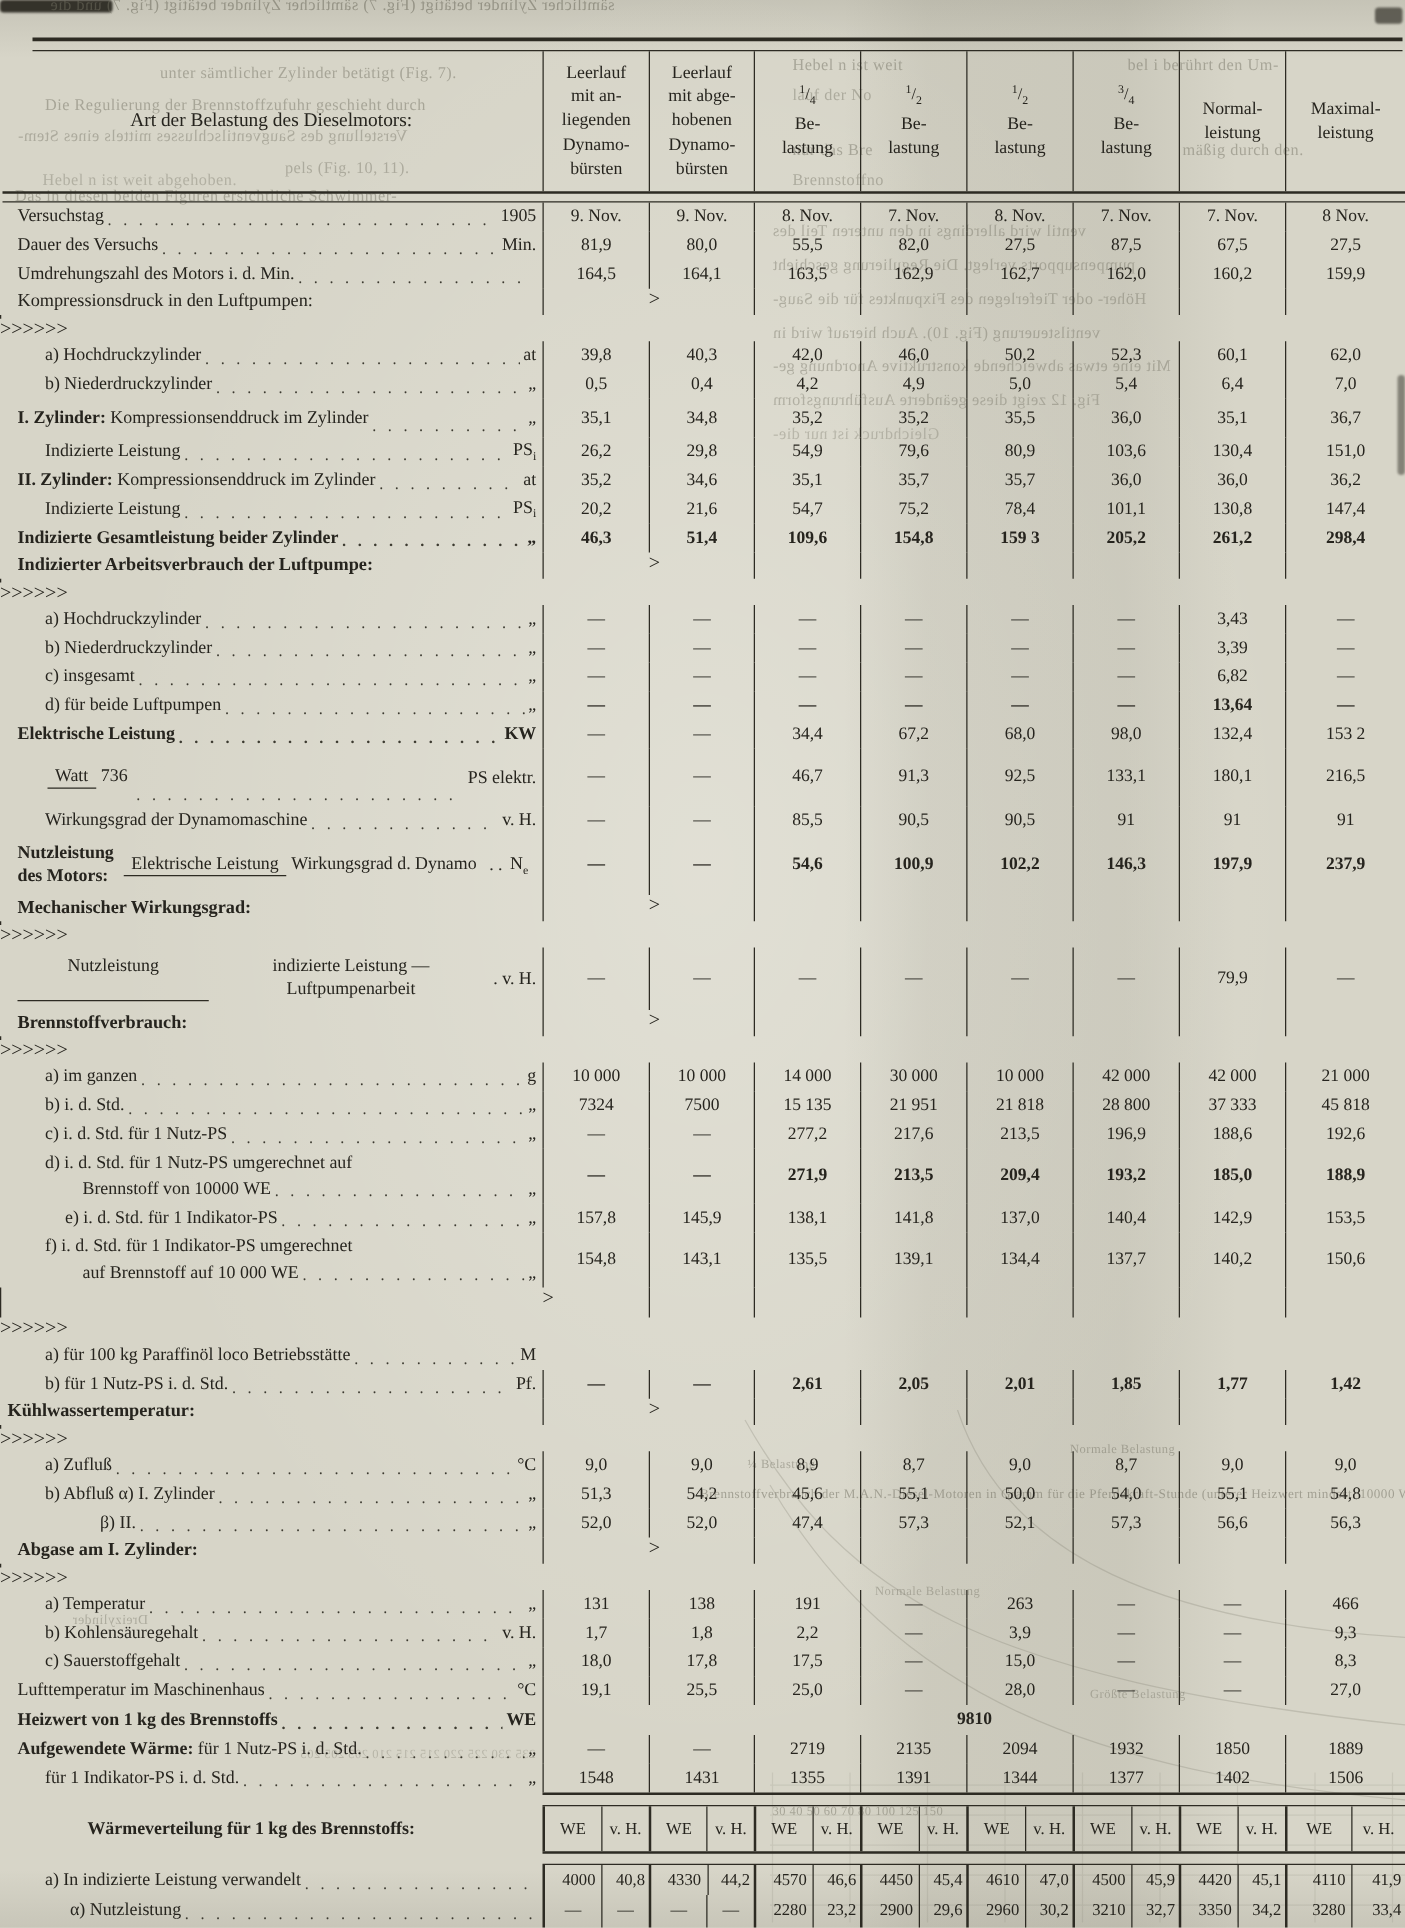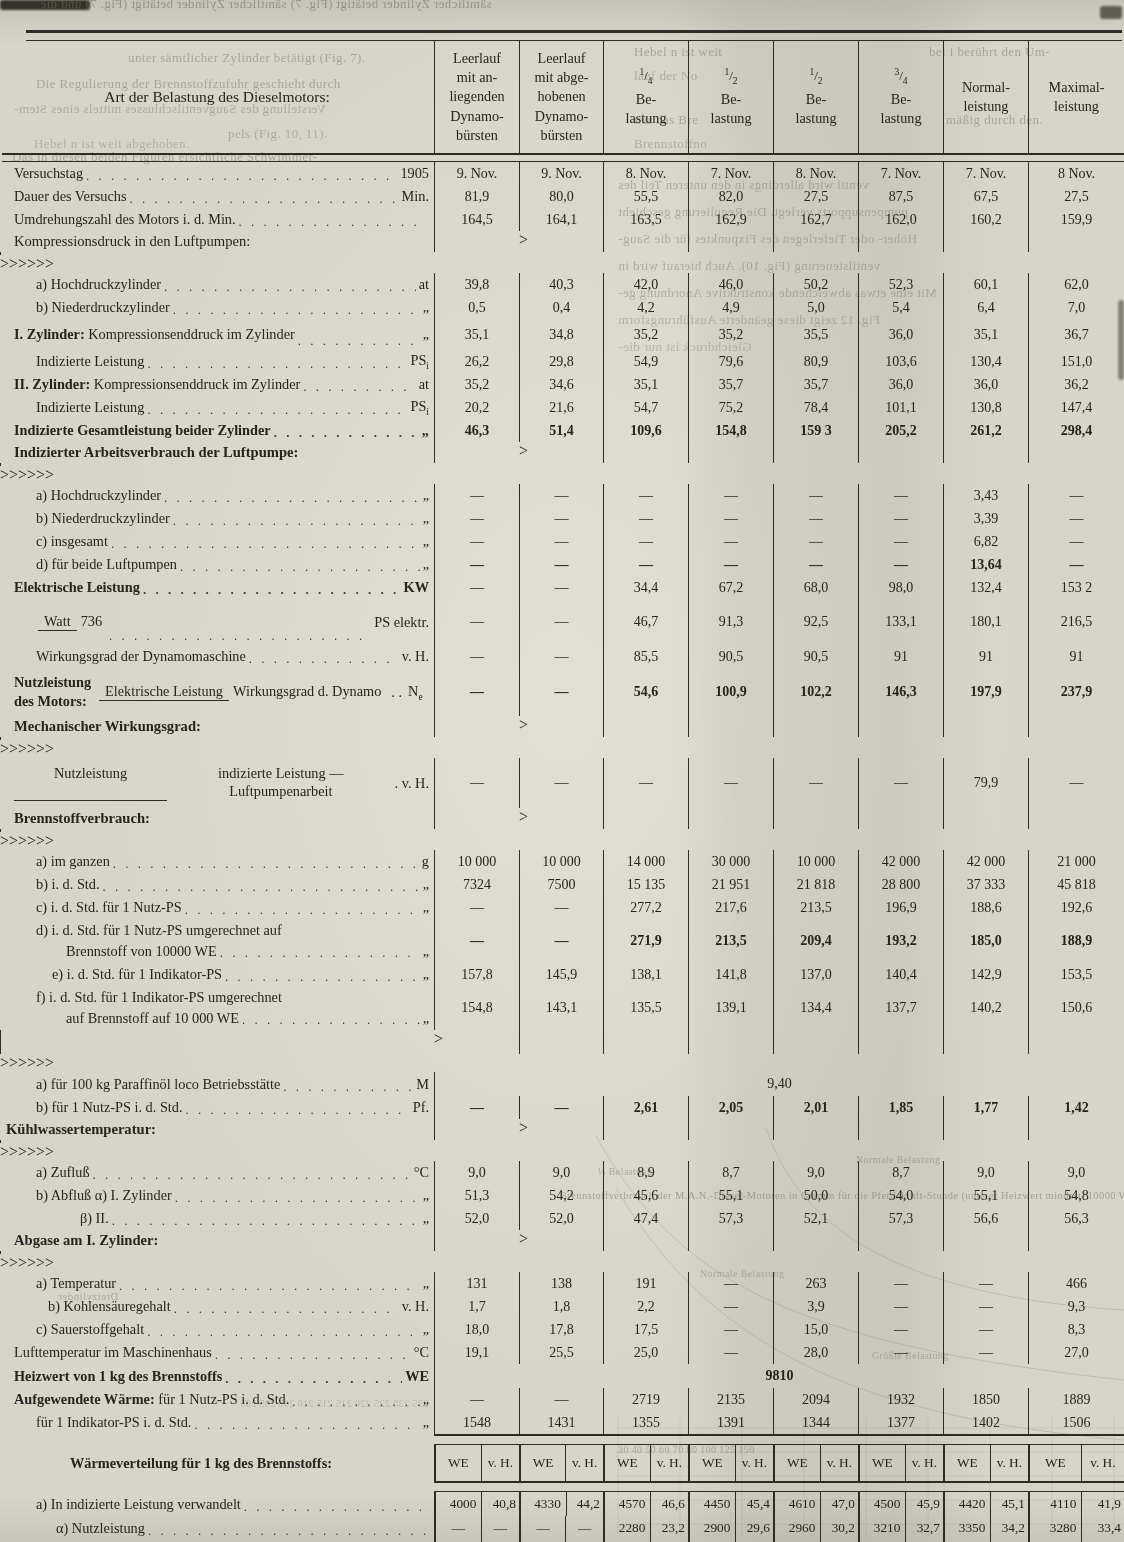--- a/index.html
+++ b/index.html
@@ -62,21 +62,21 @@
     <div class="bgfrag" style="left: 12px; top: 149px; opacity: 0.45; font-size: 13px;">Das in diesen beiden Figuren ersichtliche Schwimmer-</div>
     <div class="bgfrag" style="left: 34px; top: 136px; opacity: 0.35; font-size: 13px;">Hebel n ist weit abgehoben.</div>
     <div class="bgfrag m" style="left: 618px; top: 177px; opacity: 0.4; font-size: 13px;">ventil wird allerdings in den unteren Teil des</div>
     <div class="bgfrag m" style="left: 618px; top: 204px; opacity: 0.4; font-size: 13px;">pumpensupports verlegt. Die Regulierung geschieht</div>
     <div class="bgfrag m" style="left: 618px; top: 231px; opacity: 0.4; font-size: 13px;">Höher- oder Tieferlegen des Fixpunktes für die Saug-</div>
     <div class="bgfrag m" style="left: 618px; top: 258px; opacity: 0.4; font-size: 13px;">ventilsteuerung (Fig. 10). Auch hierauf wird in</div>
     <div class="bgfrag m" style="left: 618px; top: 285px; opacity: 0.4; font-size: 13px;">Mit eine etwas abweichende konstruktive Anordnung ge-</div>
     <div class="bgfrag m" style="left: 618px; top: 312px; opacity: 0.38; font-size: 13px;">Fig. 12 zeigt diese geänderte Ausführungsform</div>
     <div class="bgfrag m" style="left: 618px; top: 339px; opacity: 0.32; font-size: 13px;">Gleichdruck ist nur die-</div>
     <div class="bgfrag" style="left: 634px; top: 44px; opacity: 0.45; font-size: 13px;">Hebel n ist weit</div>
-    <div class="bgfrag" style="left: 902px; top: 44px; opacity: 0.45; font-size: 13px; margin-left: 27px;">bel i berührt den Um-</div>
+    <div class="bgfrag" style="left: 902px; top: 44px; opacity: 0.45; font-size: 13px;">bel i berührt den Um-</div>
     <div class="bgfrag" style="left: 634px; top: 68px; opacity: 0.4; font-size: 13px;">lauf der No</div>
     <div class="bgfrag" style="left: 634px; top: 112px; opacity: 0.45; font-size: 13px;">nur das Bre</div>
     <div class="bgfrag" style="left: 946px; top: 112px; opacity: 0.45; font-size: 13px;">mäßig durch den.</div>
     <div class="bgfrag" style="left: 634px; top: 136px; opacity: 0.4; font-size: 13px;">Brennstoffno</div>
     <div class="bgfrag" style="left: 856px; top: 1154px; opacity: 0.45; font-size: 10px;">Normale Belastung</div>
     <div class="bgfrag" style="left: 598px; top: 1166px; opacity: 0.45; font-size: 10px;">¼ Belastung</div>
     <div class="bgfrag" style="left: 560px; top: 1190px; opacity: 0.5; font-size: 10.5px;">Brennstoffverbrauch der M.A.N.-Diesel-Motoren in Gramm für die Pferdekraft-Stunde (unterer Heizwert mindest. 10000 WE f. d. kg).</div>
     <div class="bgfrag" style="left: 700px; top: 1268px; opacity: 0.4; font-size: 10px;">Normale Belastung</div>
     <div class="bgfrag" style="left: 872px; top: 1350px; opacity: 0.4; font-size: 10px;">Größte Belastung</div>
     <div class="bgfrag" style="left: 618px; top: 1444px; opacity: 0.45; font-size: 10px;">30     40     50     60     70     80          100        125        150</div>
@@ -520,21 +520,20 @@
         <div class="c">134,4</div>
         <div class="c">137,7</div>
         <div class="c">140,2</div>
         <div class="c">150,6</div>
       </div><div class="row" style="height:24px"><div class="c"></div>&gt;<div class="c"></div><div class="c"></div><div class="c"></div><div class="c"></div><div class="c"></div><div class="c"></div><div class="c"></div></div>&gt;&gt;&gt;&gt;&gt;&gt;<div class="row" style="height:24px">
         <div class="lc" style="padding-left:36px">
           <span class="lt">a) für 100 kg Paraffinöl loco Betriebsstätte</span>
           <span class="dots">. . . . . . . . . . . . . . . . . . . . . . . . . . . . . . . . . . . . . . . . . . . . . . . . . . . . . . . . . . . . </span>
           <span class="unit">M</span>
         </div>
-        <div class="sp" style="grid-column:2/-1">9,40</div>
       </div><div class="row" style="height:23px">
         <div class="lc" style="padding-left:36px">
           <span class="lt">b) für 1 Nutz-PS i. d. Std.</span>
           <span class="dots">. . . . . . . . . . . . . . . . . . . . . . . . . . . . . . . . . . . . . . . . . . . . . . . . . . . . . . . . . . . . </span>
           <span class="unit">Pf.</span>
         </div>
         <div class="c bv">—</div>
         <div class="c bv">—</div>
         <div class="c bv">2,61</div>
         <div class="c bv">2,05</div>
@@ -596,21 +595,21 @@
         </div>
         <div class="c">131</div>
         <div class="c">138</div>
         <div class="c">191</div>
         <div class="c">—</div>
         <div class="c">263</div>
         <div class="c">—</div>
         <div class="c">—</div>
         <div class="c">466</div>
       </div><div class="row" style="height:23px">
-        <div class="lc" style="padding-left:48px">
+        <div class="lc" style="padding-left:36px">
           <span class="lt">b) Kohlensäuregehalt</span>
           <span class="dots">. . . . . . . . . . . . . . . . . . . . . . . . . . . . . . . . . . . . . . . . . . . . . . . . . . . . . . . . . . . . </span>
           <span class="unit">v. H.</span>
         </div>
         <div class="c">1,7</div>
         <div class="c">1,8</div>
         <div class="c">2,2</div>
         <div class="c">—</div>
         <div class="c">3,9</div>
         <div class="c">—</div>

